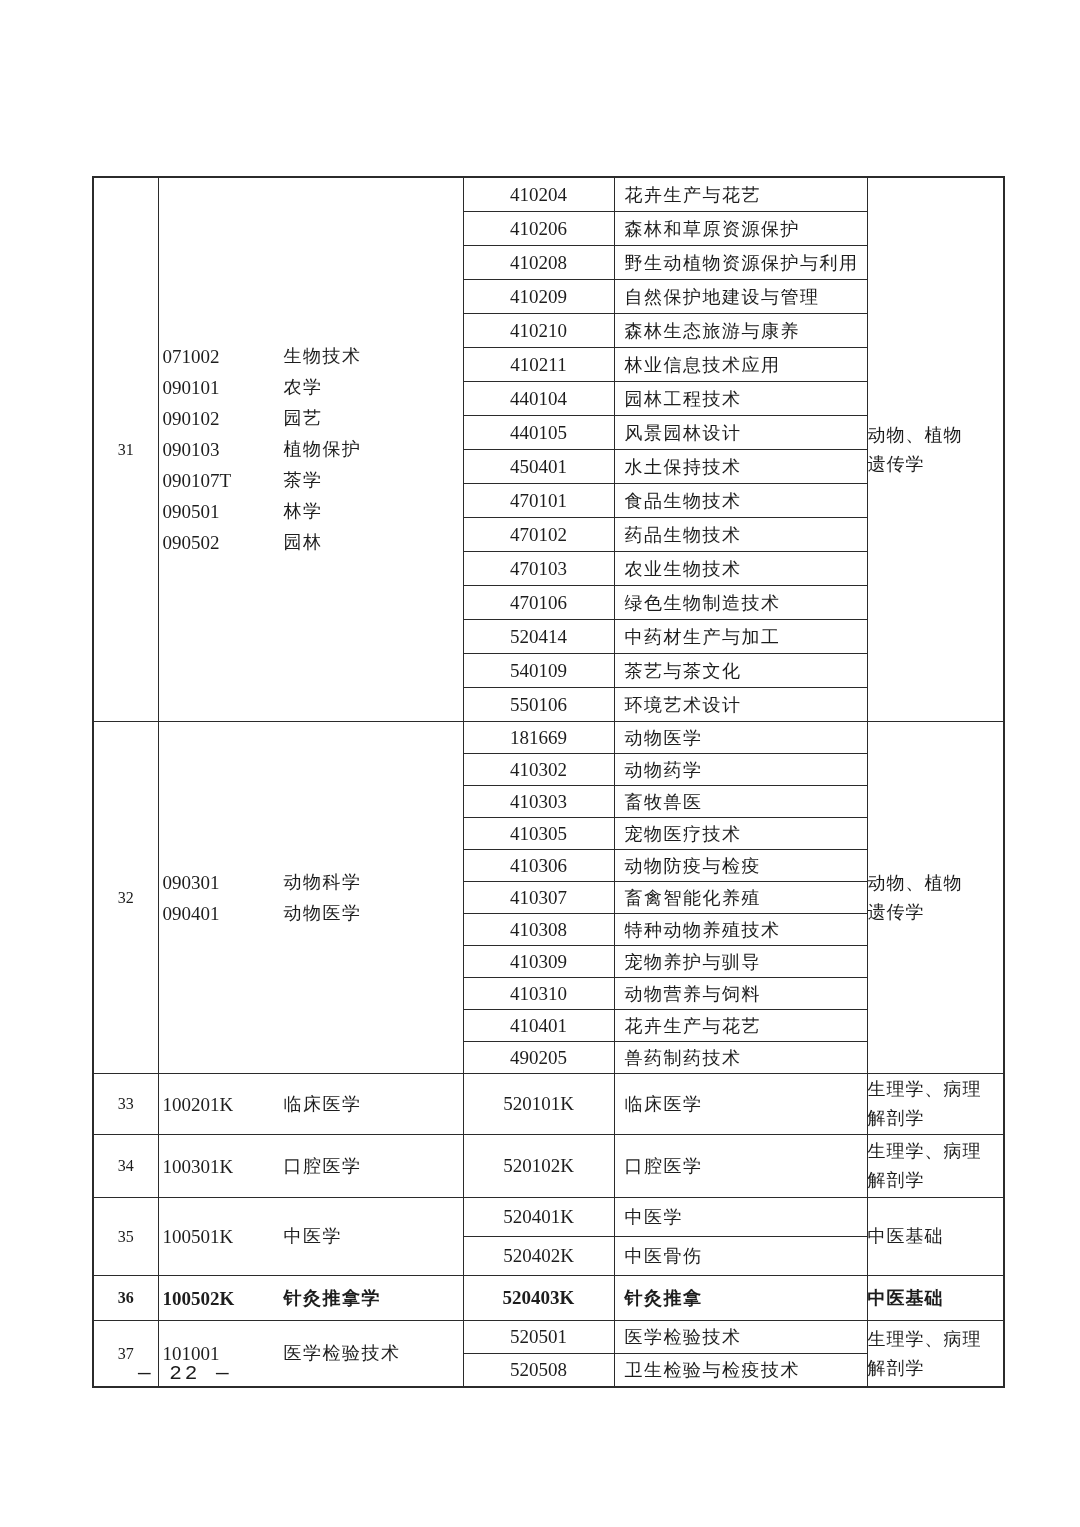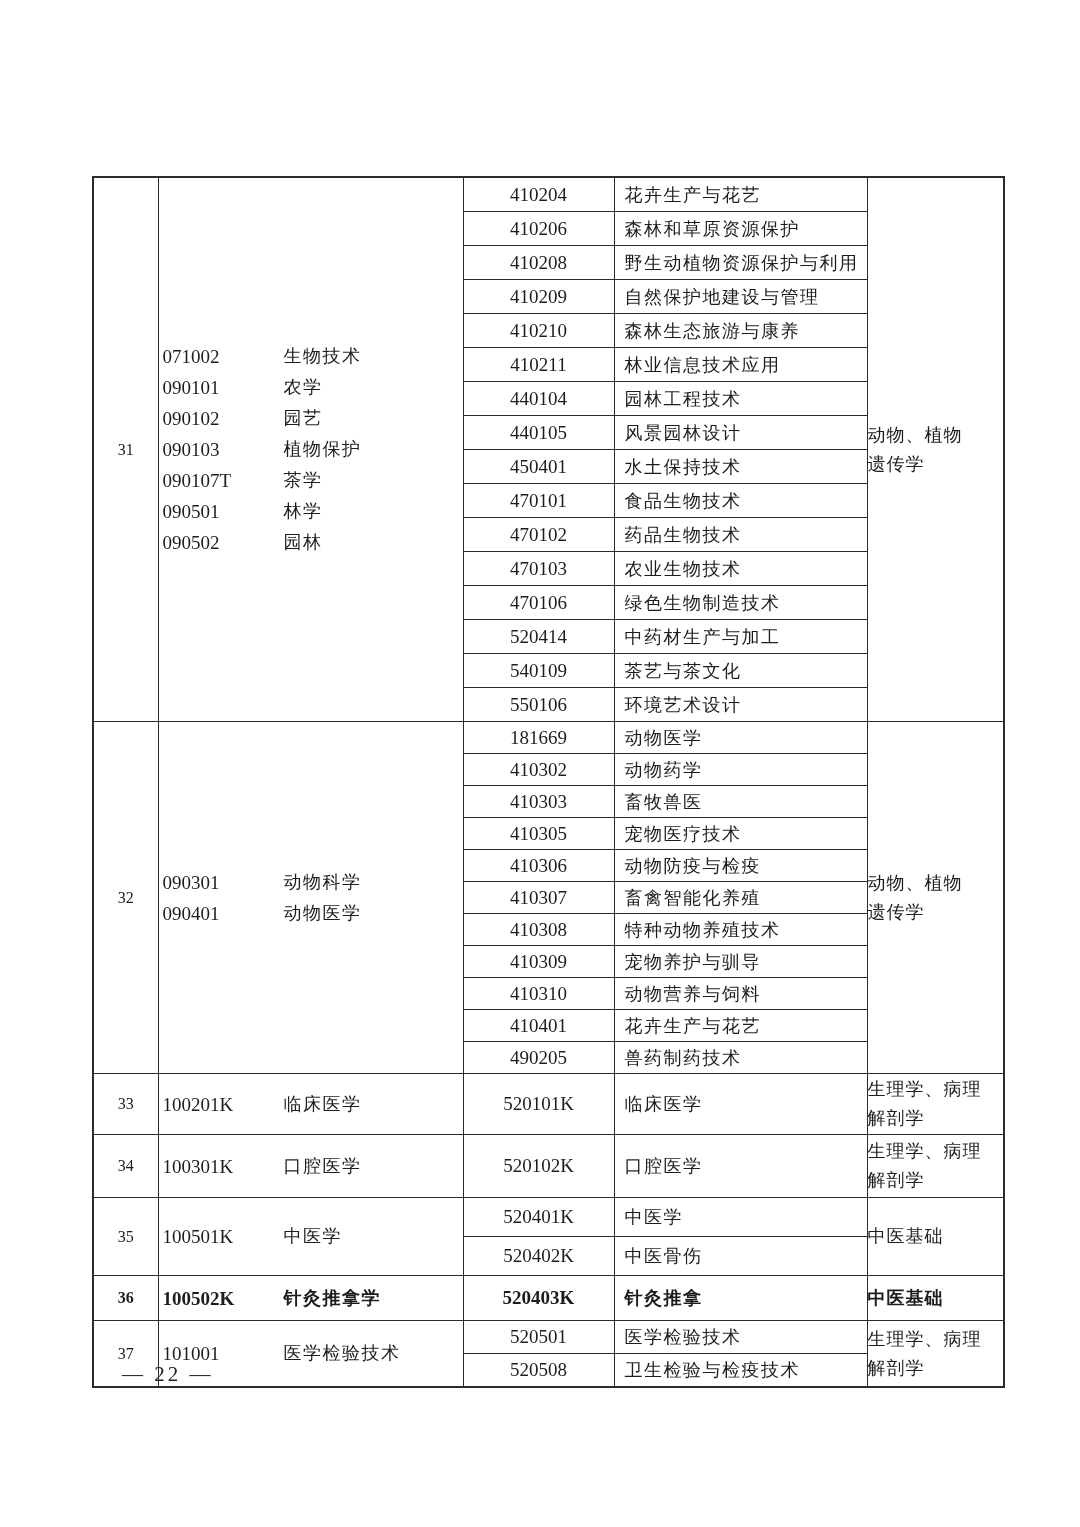--- a/index.html
+++ b/index.html
@@ -28,22 +28,22 @@
   .c1 { text-align:center; font-size:16px; }
   .c2 { padding:2px 2px 2px 4px; }
   .ugl { display:flex; line-height:31px; white-space:nowrap;gap:32px; }
   .ugc { flex:0 0 89px; font-size:19px; }
   .ugn { letter-spacing:1.5px; }
   .c3 { text-align:center; font-size:19px; }
   .c4 { padding-left:10px; letter-spacing:1.5px;margin-top:9px; }
   .c5 { line-height:29px; letter-spacing:1px; }
   .c5 div:empty { display:none; }
   .pageno {
-    position:absolute; left:122px; top:1362px;
-    font-size:21px; letter-spacing:3px; color:#1d1d1d;
+    position:absolute; left:138px; top:1362px;
+    font-size:21px; letter-spacing:3px; color:#1d1d1d;font-family:Liberation Mono, monospace;
   }
 </style>
 </head>
 <body>
 
 <div>
 <table class="majors">
   <colgroup>
     <col style="width:65px">
         <col style="width:305px">

